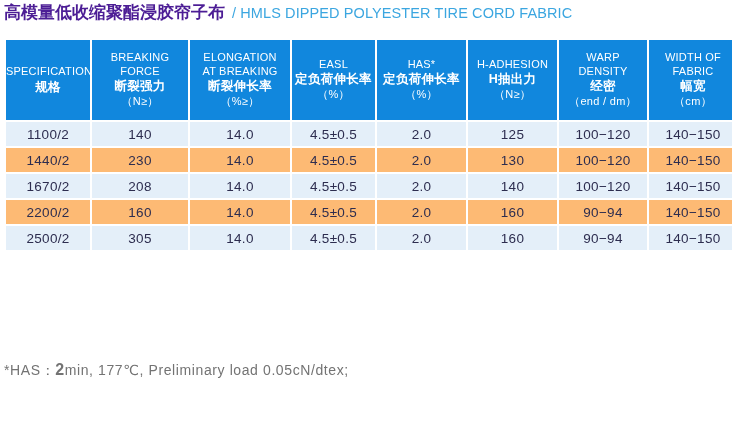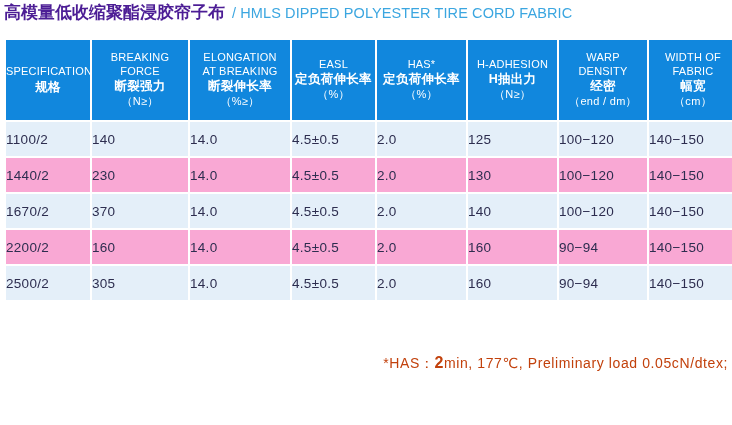--- a/index.html
+++ b/index.html
@@ -79,43 +79,43 @@
     letter-spacing: 0.3px;
   }
   .th-unit {
     display: block;
     font-size: 11px;
     line-height: 15px;
     letter-spacing: 0.3px;
   }
 
   tbody td {
-    height: 34px;
+    height: 24px;
+    text-align: center;
     vertical-align: middle;
     font-size: 13.5px;
     color: #2d2d4f;
     letter-spacing: 0.3px;
   }
   tbody tr.row-light td { background: #e4eff9; }
-  tbody tr.row-dark  td { background: #f9a8d4; }
+  tbody tr.row-dark  td { background: #fdba74; }
 
   
   .notes {
     position: absolute;
     left: 4px;
     top: 355px;
     width: 724px;
   }
   .note-line {
-    color: #c2410c;
+    color: #737373;
     font-size: 14px;
-    line-height: 15px;
+    line-height: 30px;
     letter-spacing: 0.6px;
     white-space: nowrap;
-    text-align: right;
   }
   .note-line .big {
     font-size: 16px;
     font-weight: bold;
   }
 </style>
 </head>
 <body>
 
 <div class="title-bar">
@@ -198,21 +198,21 @@
         <td>230</td>
         <td>14.0</td>
         <td>4.5±0.5</td>
         <td>2.0</td>
         <td>130</td>
         <td>100−120</td>
         <td>140−150</td>
       </tr>
       <tr class="row-light">
         <td>1670/2</td>
-        <td>370</td>
+        <td>208</td>
         <td>14.0</td>
         <td>4.5±0.5</td>
         <td>2.0</td>
         <td>140</td>
         <td>100−120</td>
         <td>140−150</td>
       </tr>
       <tr class="row-dark">
         <td>2200/2</td>
         <td>160</td>

